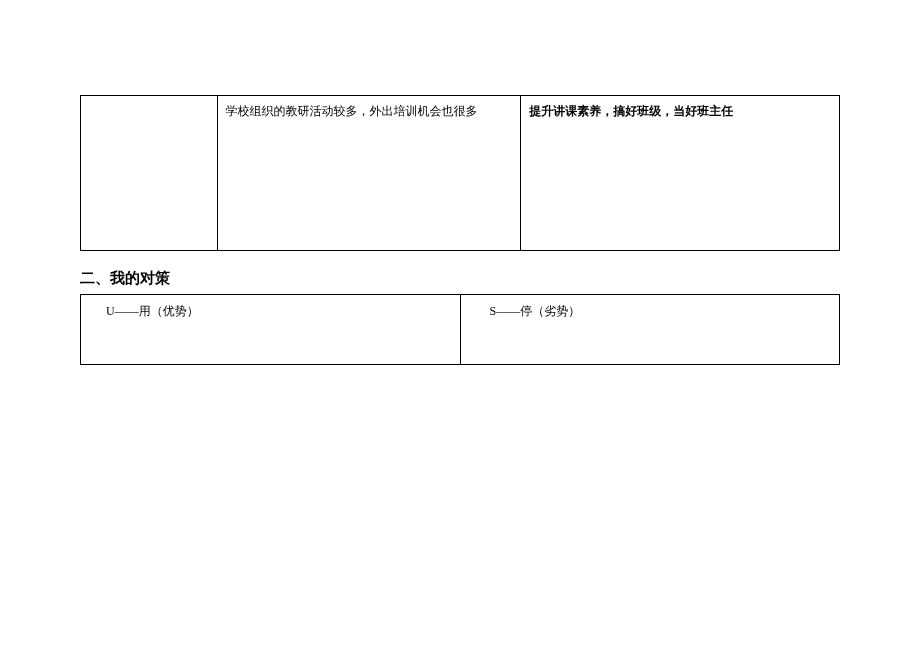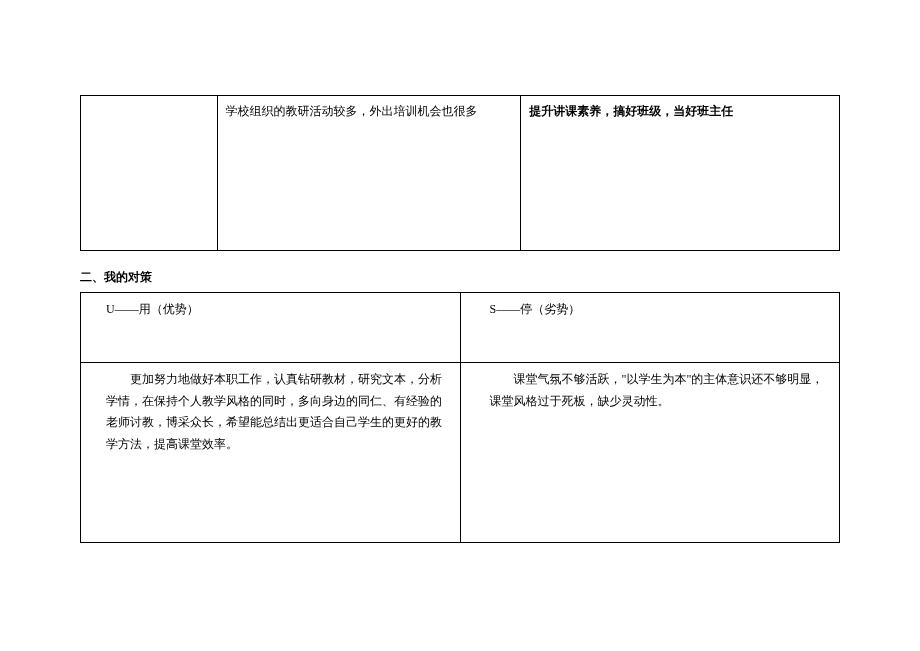--- a/index.html
+++ b/index.html
@@ -39,21 +39,21 @@
     }
     .table1 .col-c {
       width: 42%;
       font-weight: bold;
     }
     .table1-row {
       height: 155px;
     }
     .section-heading {
       font-weight: bold;
-      font-size: 12px;
+      font-size: 15px;
       margin-top: 18px;
       margin-bottom: 6px;
     }
     .table2 {
       width: 100%;
       border-collapse: collapse;
     }
     .table2 td {
       border: 1px solid #000;
       vertical-align: top;
@@ -94,24 +94,16 @@
     </table>
 
   <div class="section-heading">二、我的对策</div>
 
   <table class="table2">
     <tbody>
         <tr class="table2-header-row">
       <td class="col-left">U——用（优势）</td>
       <td class="col-right">S——停（劣势）</td>
     </tr>
-    <tr class="table2-content-row">
-      <td class="col-left">
-        <div class="indent">更加努力地做好本职工作，认真钻研教材，研究文本，分析学情，在保持个人教学风格的同时，多向身边的同仁、有经验的老师讨教，博采众长，希望能总结出更适合自己学生的更好的教学方法，提高课堂效率。</div>
-      </td>
-      <td class="col-right">
-        <div class="indent">课堂气氛不够活跃，"以学生为本"的主体意识还不够明显，课堂风格过于死板，缺少灵动性。</div>
-      </td>
-    </tr>
   </tbody>
     </table>
 
 </div>
 
 </body></html>

